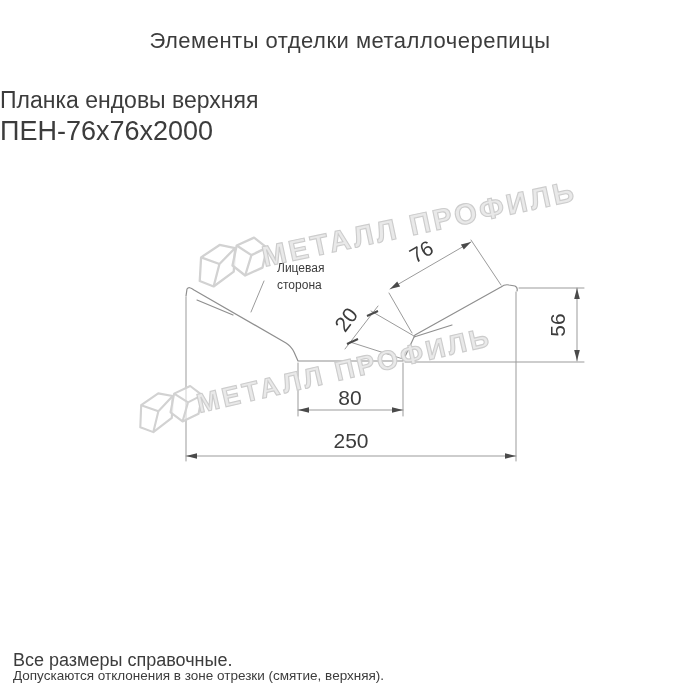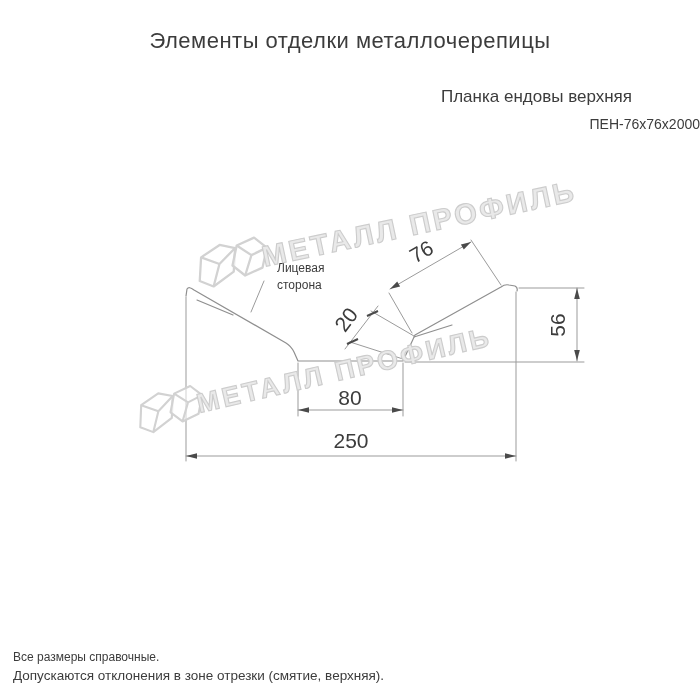--- a/index.html
+++ b/index.html
@@ -13,26 +13,26 @@
     width:700px;height:700px;position:relative;background:#ffffff;
     font-family:"Liberation Sans","DejaVu Sans",sans-serif;
     color:var(--ink);overflow:hidden;
   }
   .abs{position:absolute;}
   .page-title{
     top:28px;left:0;width:700px;text-align:center;
     font-size:22px;letter-spacing:.5px;color:var(--ink);
   }
   .subtitle{
-    top:87px;left:0;width:632px;text-align:right;
-    font-size:17px;color:var(--ink);
+    top:87px;left:0;width:632px;text-align:left;
+    font-size:23px;color:var(--ink);
   }
   .model-code{
-    top:116px;left:0;width:700px;text-align:right;
-    font-size:14px;color:var(--ink);
+    top:116px;left:0;width:700px;text-align:left;
+    font-size:27px;color:var(--ink);
   }
   .drawing-svg{top:0;left:0;}
   .drawing-svg .ln{stroke:var(--line);stroke-width:1;fill:none;stroke-linejoin:round;stroke-linecap:round;}
   .drawing-svg .part{stroke:#8f8f8f;stroke-width:1.2;}
   .drawing-svg .tick{stroke:var(--arrow);stroke-width:2;}
   .drawing-svg .ar{fill:var(--arrow);stroke:none;}
   .drawing-svg text{fill:var(--ink);font-size:21px;font-family:"Liberation Sans","DejaVu Sans",sans-serif;}
   .face-label{
     top:260px;left:277px;font-size:12px;line-height:17px;color:var(--ink);
   }
@@ -40,21 +40,21 @@
     display:flex;align-items:center;white-space:nowrap;pointer-events:none;
   }
   .watermark .wm-text{
     font-size:29px;font-weight:bold;letter-spacing:3px;
     color:#e9e9e9;-webkit-text-stroke:1.1px var(--wm);
     margin-left:-14px;
   }
   .wm-top{top:243px;left:192px;transform:rotate(-12deg);transform-origin:left center;}
   .wm-bottom{top:392px;left:133px;transform:rotate(-13deg);transform-origin:left center;}
   .wm-bottom .wm-text{font-size:27px;}
-  .footer-line1{top:650px;left:13px;font-size:12px;color:var(--ink);}
+  .footer-line1{top:650px;left:13px;font-size:18px;color:var(--ink);}
   .footer-line2{top:668px;left:13px;font-size:13.5px;color:var(--ink);}
 </style>
 </head>
 <body>
 
 <div class="abs page-title">Элементы отделки металлочерепицы</div>
 <div class="abs subtitle">Планка ендовы верхняя</div>
 <div class="abs model-code">ПЕН-76х76х2000</div>
 
 <svg class="abs drawing-svg" width="700" height="700" viewBox="0 0 700 700">

